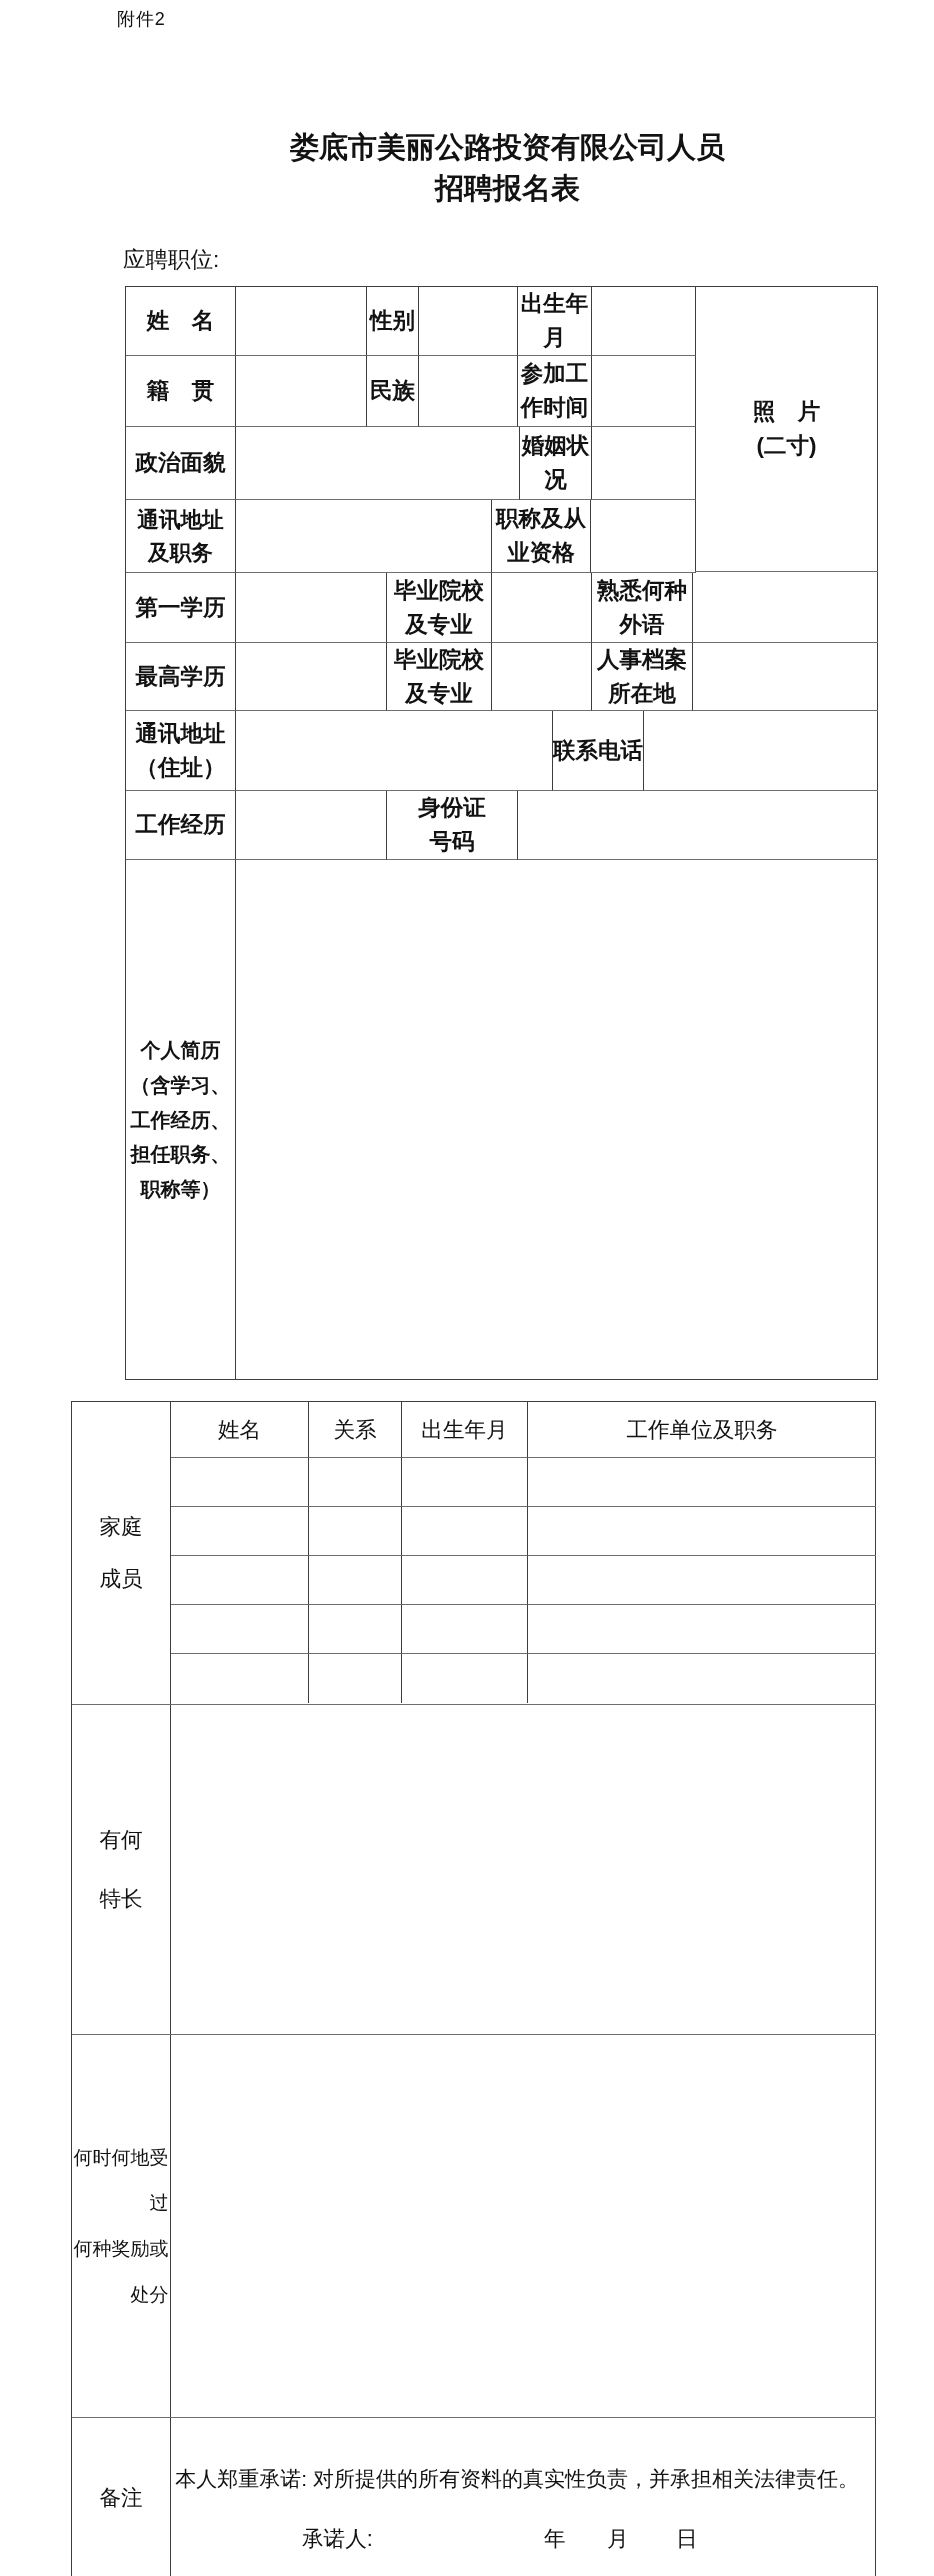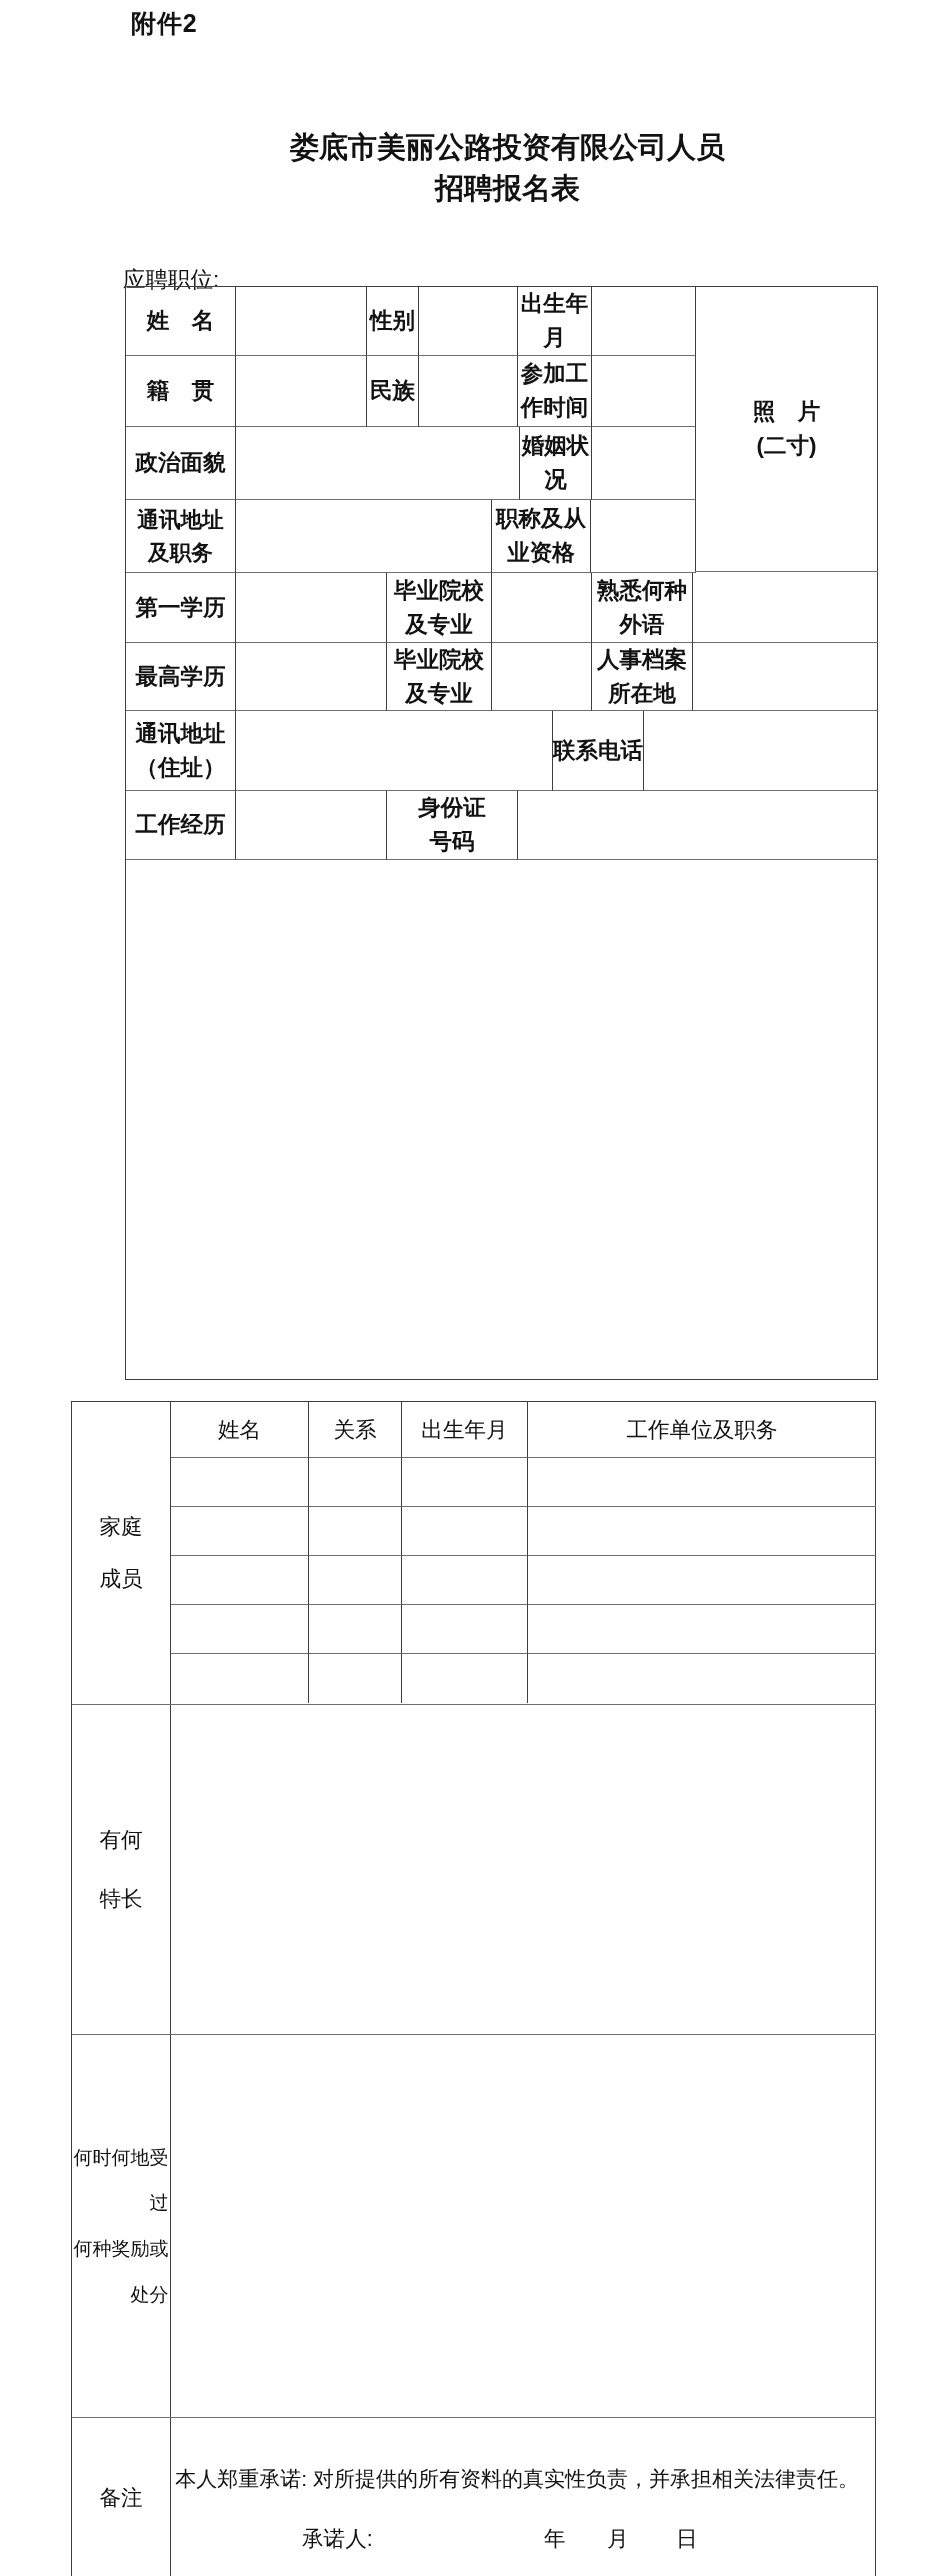--- a/index.html
+++ b/index.html
@@ -2,23 +2,23 @@
 <html style="font-size:14px"><head>
 <meta charset="utf-8">
 <style>
   html,body{margin:0;padding:0;background:#ffffff;}
   #page{
     position:relative;width:934px;height:2576px;background:#ffffff;
     font-family:"Liberation Sans","DejaVu Sans",sans-serif;color:#121212;
     overflow:hidden;
   }
   .abs{position:absolute;}
-  #attachment{left:131px;top:7px;font-size:25px;font-weight:700;letter-spacing:0.9px;}
+  #attachment{left:117px;top:7px;font-size:18px;font-weight:400;letter-spacing:0.9px;}
   #title{left:131px;top:127px;width:753px;text-align:center;font-size:29px;font-weight:700;line-height:41px;}
-  #position-label{left:123px;top:244px;font-size:22.5px;margin-top:20px;}
+  #position-label{left:123px;top:244px;font-size:22.5px;}
 
   
   #t1{left:125px;top:286px;width:753px;height:1094px;border:0.9px solid #3d3d3d;box-sizing:border-box;font-weight:bold;}
   .row{display:flex;width:752px;}
   .c{
     box-sizing:border-box;border-right:0.9px solid #3d3d3d;border-bottom:0.9px solid #6e6e6e;
     display:flex;align-items:center;justify-content:center;text-align:center;
     white-space:pre-line;font-size:22.5px;line-height:1.5;overflow:hidden;
   }
   .c.nr{border-right:none;}
@@ -136,20 +136,25 @@
 
     <div class="row" style="height:69px">
       <div class="c" style="width:110px">工作经历</div>
       <div class="c" style="width:151px"></div>
       <div class="c" style="width:131px">身份证
 号码</div>
       <div class="c nr" style="width:360px"></div>
     </div>
 
     <div class="row" style="height:520px">
+      <div class="c nb" id="resume-label" style="width:110px">个人简历
+（含学习、
+工作经历、
+担任职务、
+职称等）</div>
       <div class="c nr nb" style="width:642px"></div>
     </div>
 
     <div id="photo-cell" class="abs">照　片
 (二寸)</div>
   </div>
 
   <div id="t2" class="abs">
 
     <div class="sec" style="height:303px">

